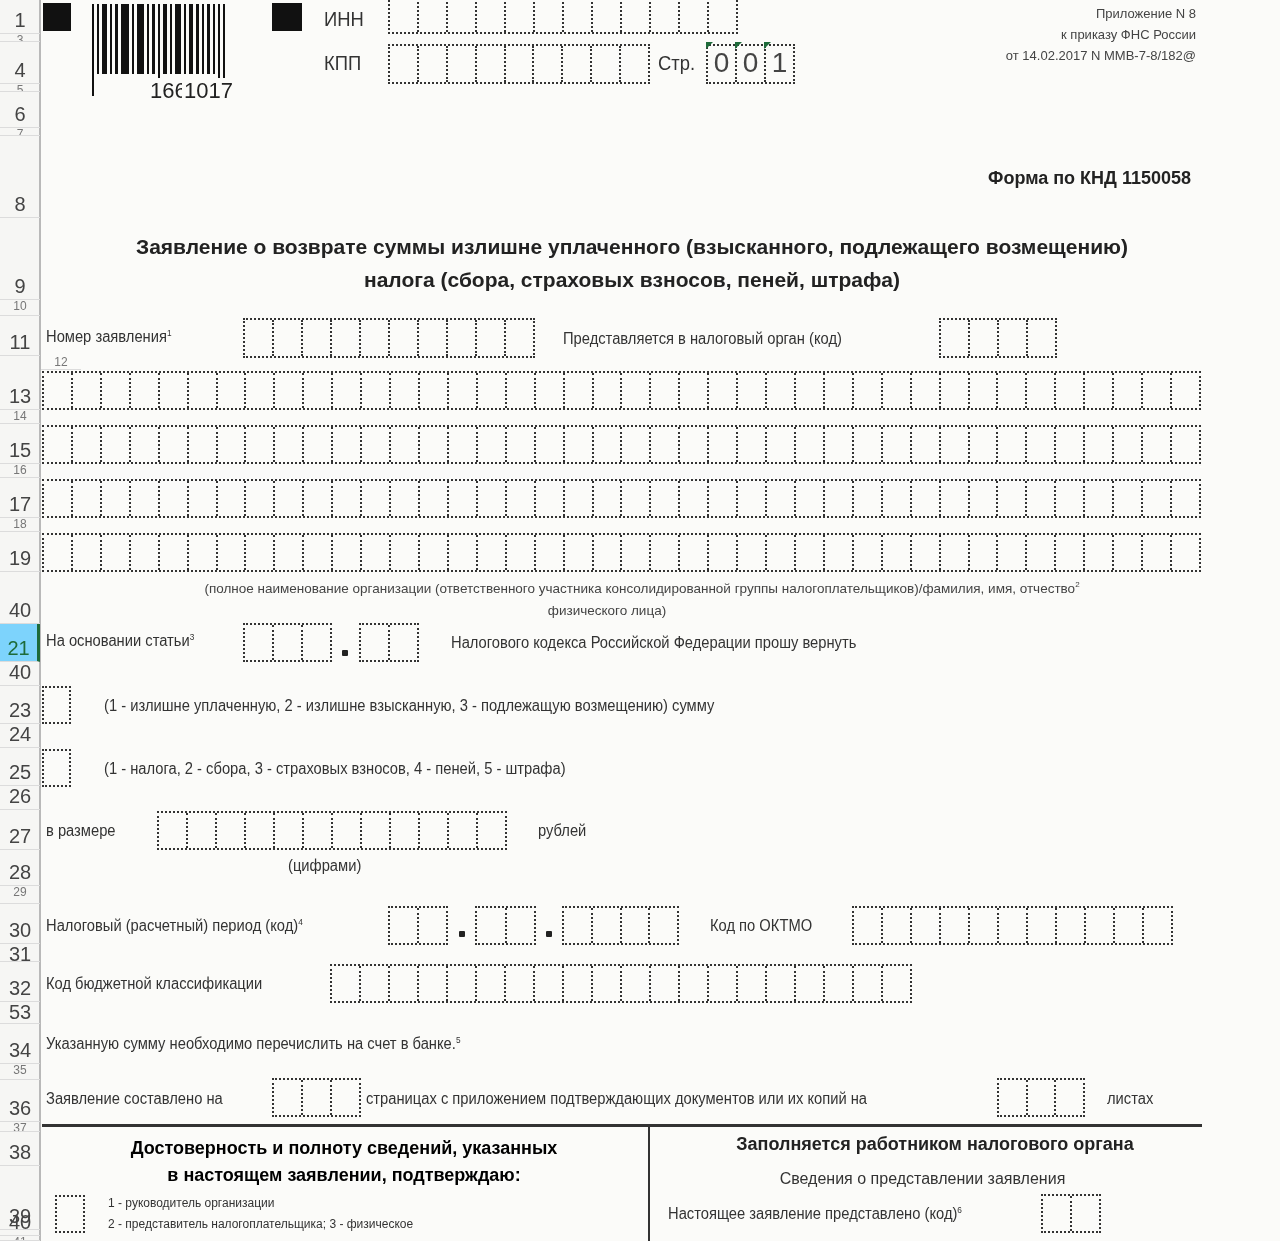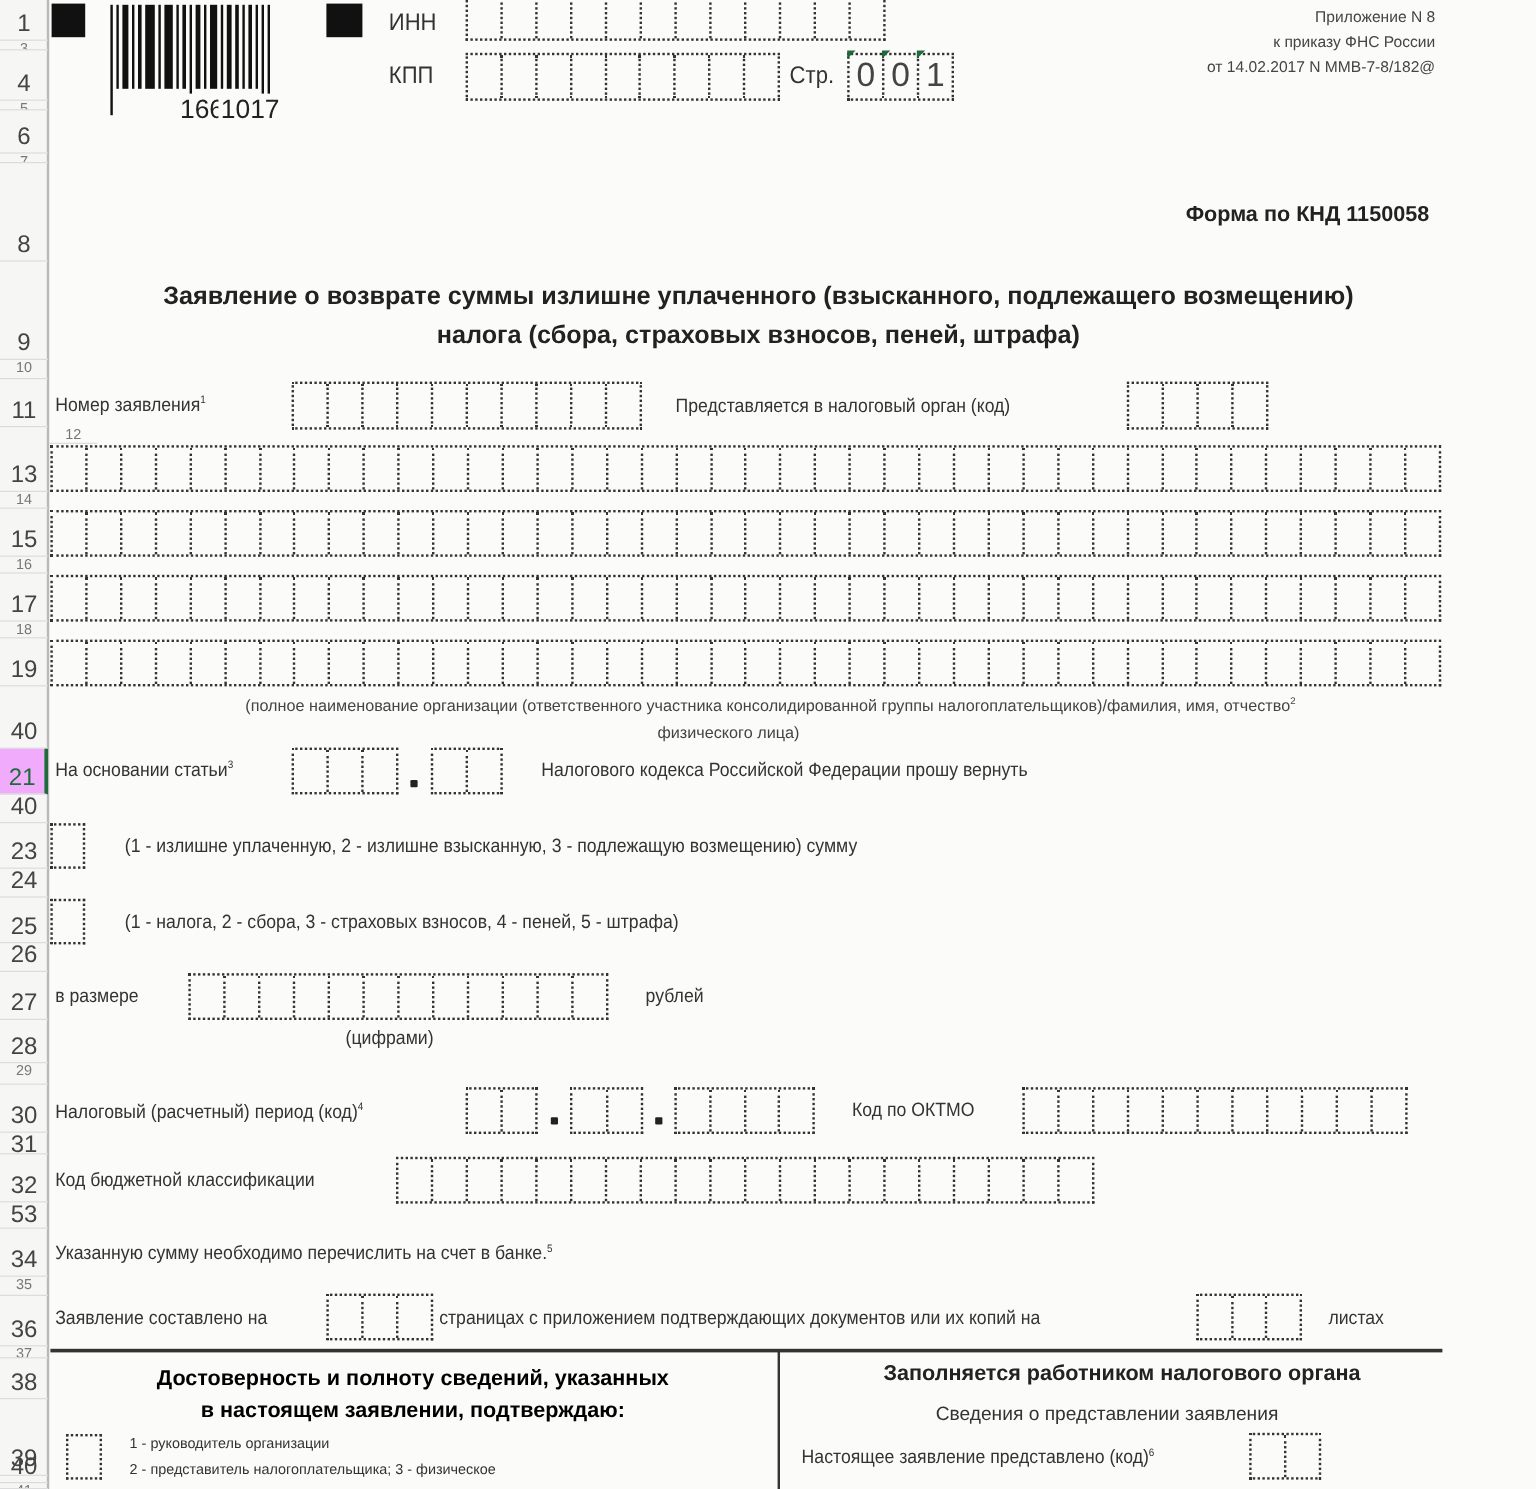--- a/index.html
+++ b/index.html
@@ -3,21 +3,21 @@
 <meta charset="utf-8">
 <style>
   * { box-sizing: border-box; margin: 0; padding: 0; }
   html, body { width: 1280px; height: 1241px; overflow: hidden; background: #fbfbf9; }
   body { position: relative; font-family: "Liberation Sans", "DejaVu Sans", sans-serif; color: #2a2a2a; }
 
   
   .rowhdr { position: absolute; left: 0; top: 0; width: 41px; height: 1241px; background: #f6f6f4; border-right: 2px solid #b9b9b9; }
   .rn { position: absolute; left: 0; width: 40px; text-align: center; font-size: 20px; color: #444; border-bottom: 1px solid #dcdcdc; line-height: 1; }
   .rn.small { font-size: 12px; color: #777; overflow: hidden; }
-  .rn.active { color: #1e6b3a; background: #f0abfc; border-right: 3px solid #1e6b3a; }
+  .rn.active { color: #1e6b3a; background: #7dd3fc; border-right: 3px solid #1e6b3a; }
 
   .abs { position: absolute; }
   .lbl { position: absolute; font-size: 16px; color: #333; white-space: nowrap; transform: scaleX(0.92); transform-origin: left center; }
   .lbl sup { font-size: 9px; }
   .bold { font-weight: bold; }
 
   
   .cells { position: absolute; display: flex; border: 2px dotted #333; }
   .cells .c { flex: 1; border-right: 2px dotted #333; position: relative; font-size: 28px; color: #444; text-align: center; line-height: 34px; }
   .cells .c:last-child { border-right: none; }

